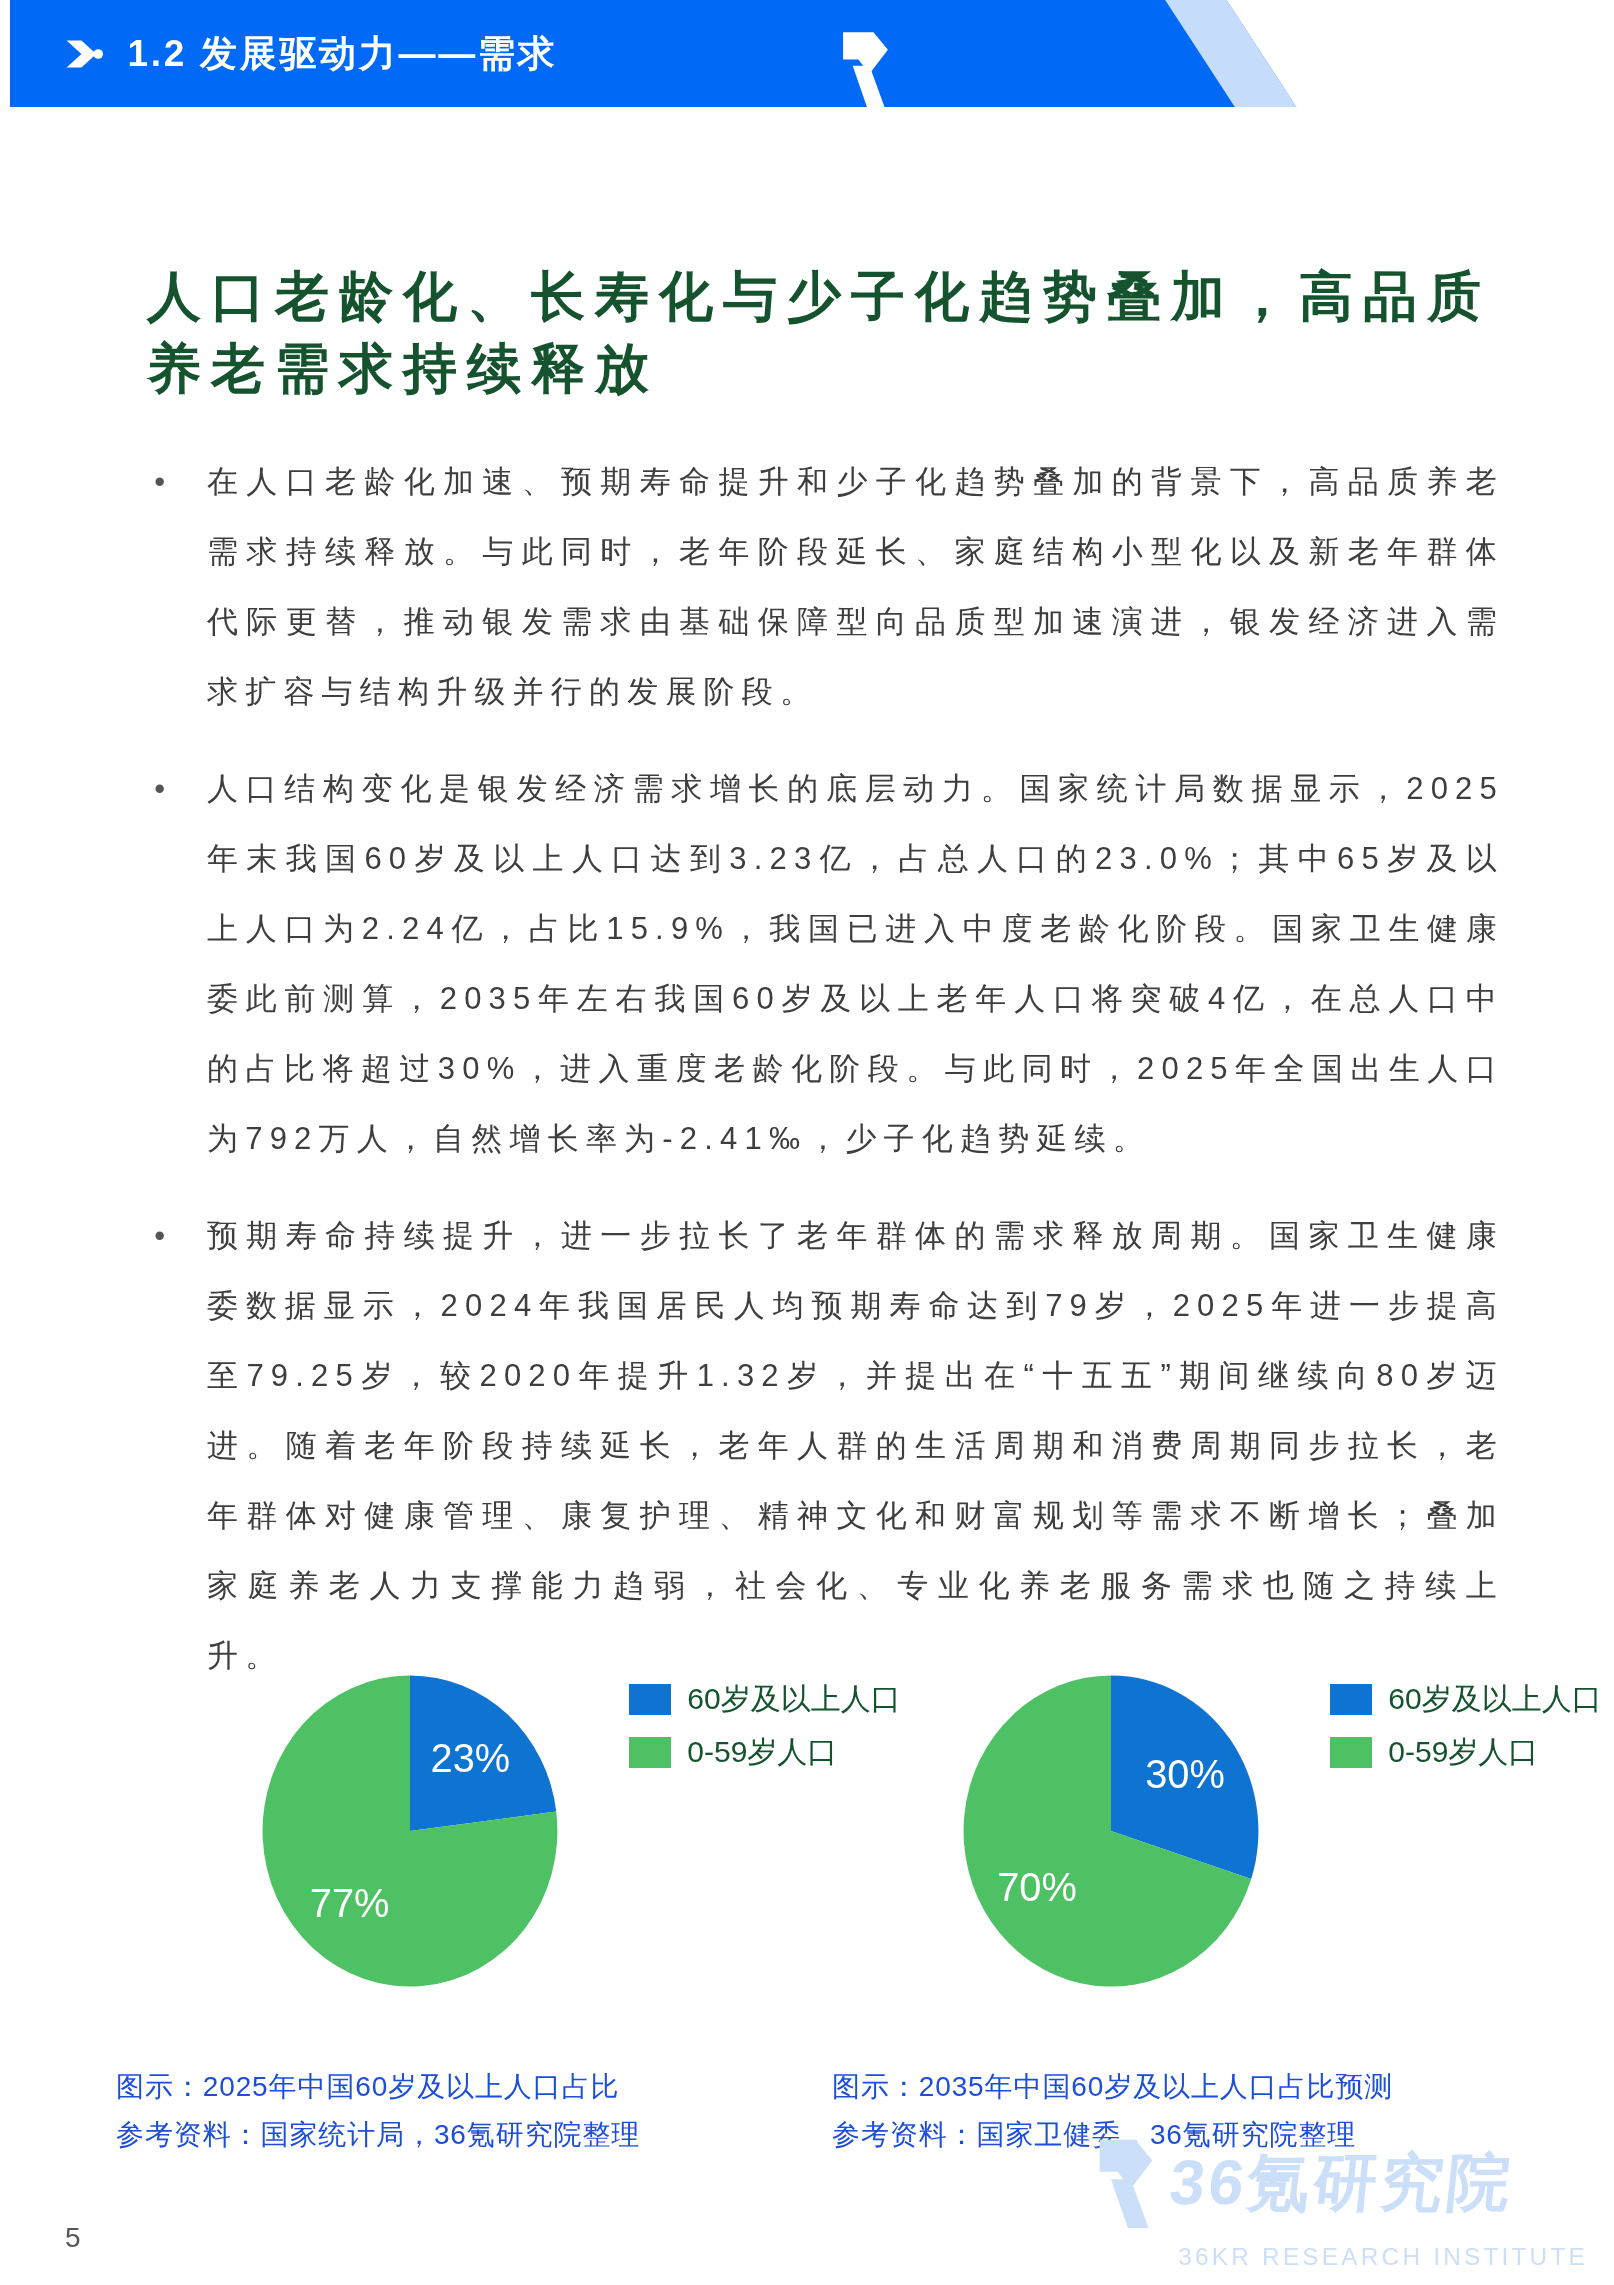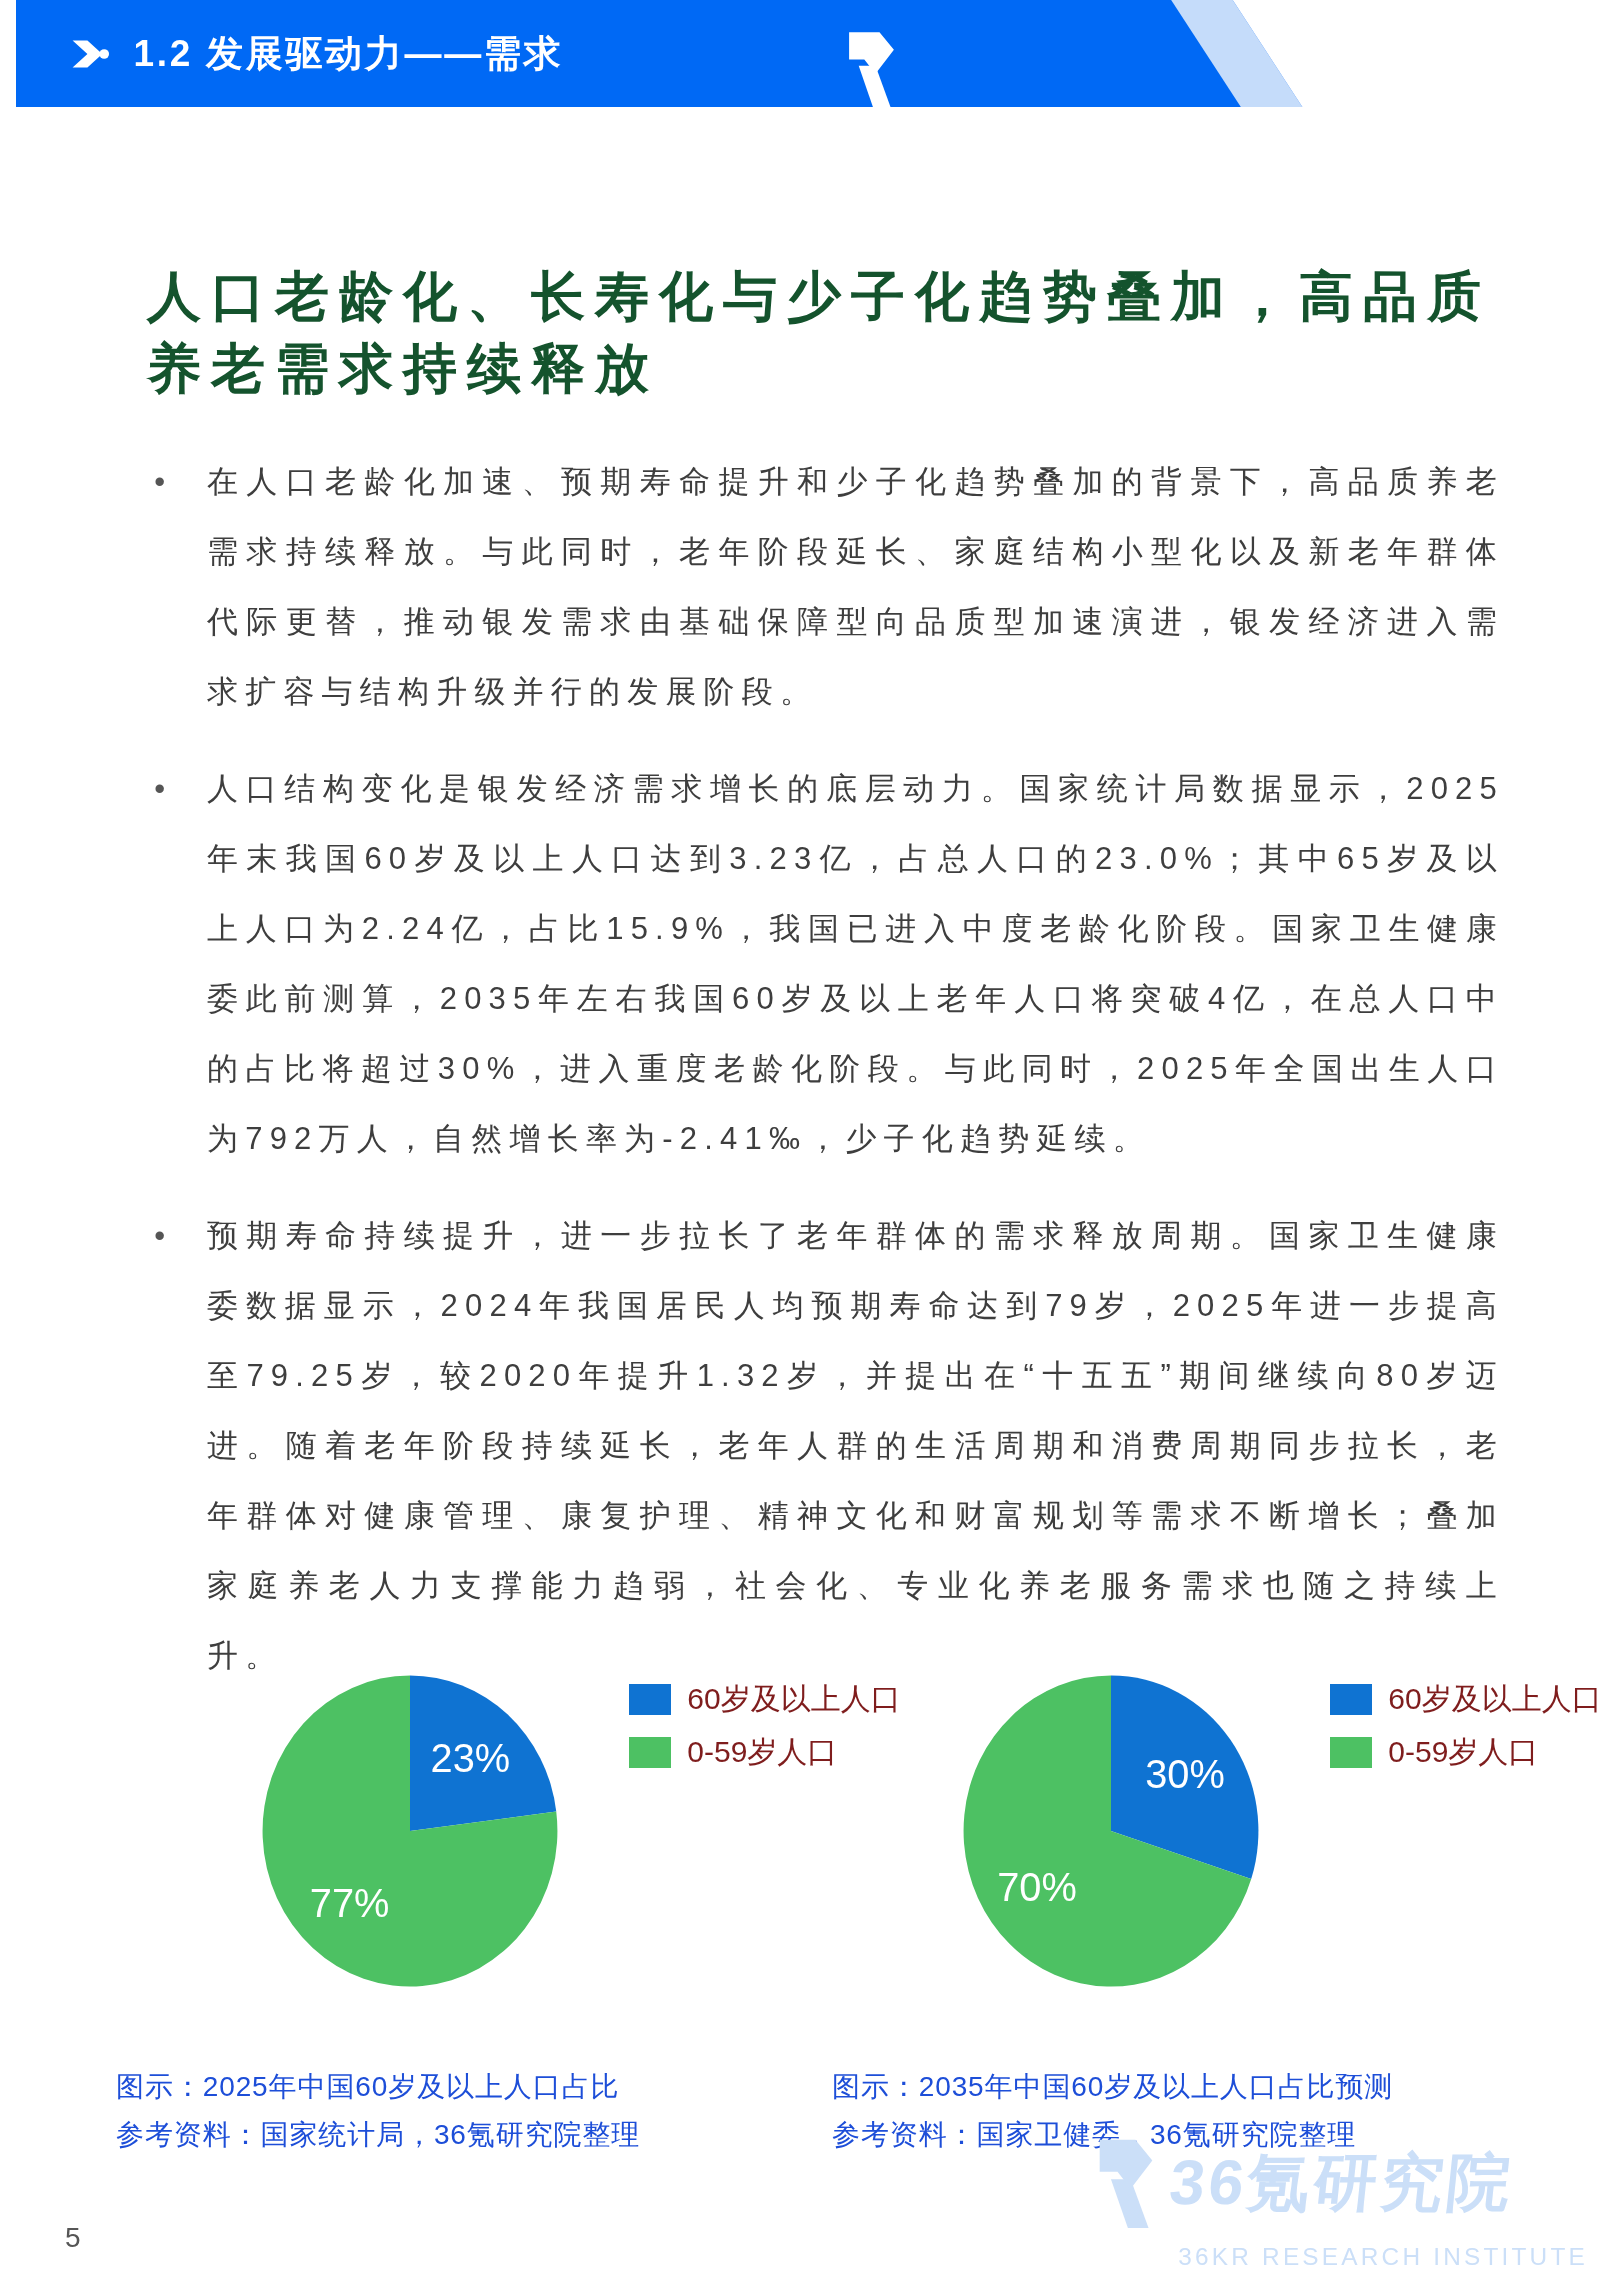--- a/index.html
+++ b/index.html
@@ -1,21 +1,21 @@
 <!DOCTYPE html>
 <html style="font-size:14.5px"><head>
 <meta charset="utf-8">
 <style>
   html,body{margin:0;padding:0;background:#fff;}
   body{width:1615px;height:2285px;position:relative;overflow:hidden;
        font-family:"Liberation Sans","DejaVu Sans",sans-serif;}
   .page{position:absolute;inset:0;background:#ffffff;}
 
   
-  .top-bar{position:absolute;top:0;left:16px;width:1290px;height:107px;background:#0069F5;}
+  .top-bar{position:absolute;top:0;left:10px;width:1290px;height:107px;background:#0069F5;}
   .top-bar-inner{display:flex;align-items:center;gap:23.5px;padding-left:54px;height:100%;}
   .chevron-icon svg{display:block;}
   .section-label{color:#ffffff;font-size:37px;font-weight:bold;letter-spacing:2.7px;}
   .header-deco{position:absolute;right:0;top:0;width:362px;height:107px;}
   .header-logo{position:absolute;right:409px;top:29px;width:51px;height:80px;}
 
   
   .main-title{position:absolute;top:224px;left:147px;width:1348px;
     font-size:54px;line-height:72px;font-weight:700;color:#14532d;letter-spacing:10px;}
 
@@ -26,21 +26,21 @@
   .bullet-dot{position:absolute;left:7.2px;top:0;color:#555;font-size:31px;letter-spacing:0;}
 
   
   .chart-block{position:absolute;display:flex;align-items:flex-start;}
   .chart-block.left{left:256px;top:1670px;}
   .chart-block.right{left:957px;top:1670px;}
   .pie-wrap{width:308px;height:322px;}
   .legend{margin-left:65px;margin-top:9px;}
   .legend-item{display:flex;align-items:center;gap:16.3px;margin-bottom:11.8px;}
   .legend-swatch{width:42px;height:31px;flex:0 0 auto;}
-  .legend-label{font-size:30px;color:#7f1d1d;white-space:nowrap;}
+  .legend-label{font-size:30px;color:#14532d;white-space:nowrap;}
   .pie-label{fill:#ffffff;font-size:44px;text-anchor:middle;
     font-family:"Liberation Sans","DejaVu Sans",sans-serif;}
 
   
   .caption{position:absolute;font-size:28px;line-height:48px;color:#1d4ed8;letter-spacing:0.9px;}
   .caption.c1{left:116px;top:2063px;}
   .caption.c2{left:832px;top:2063px;}
 
   
   .page-num{position:absolute;left:65px;bottom:31px;font-size:28px;color:#565656;}

